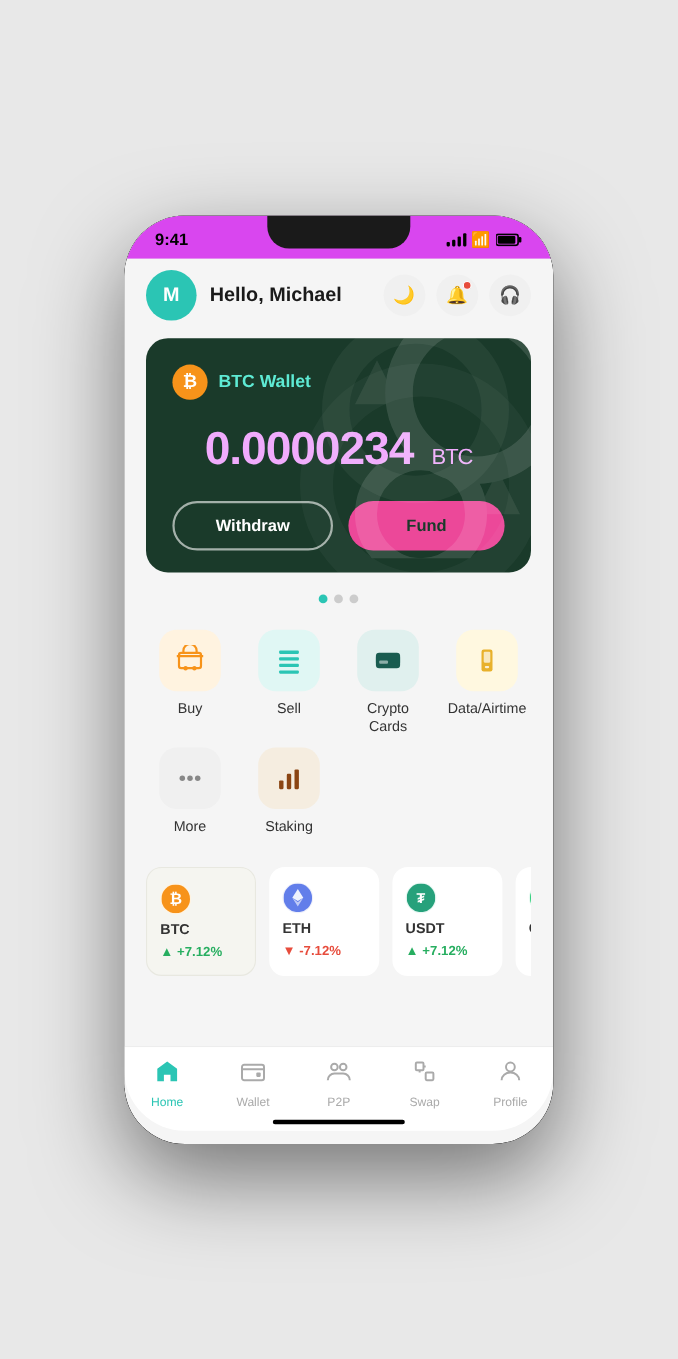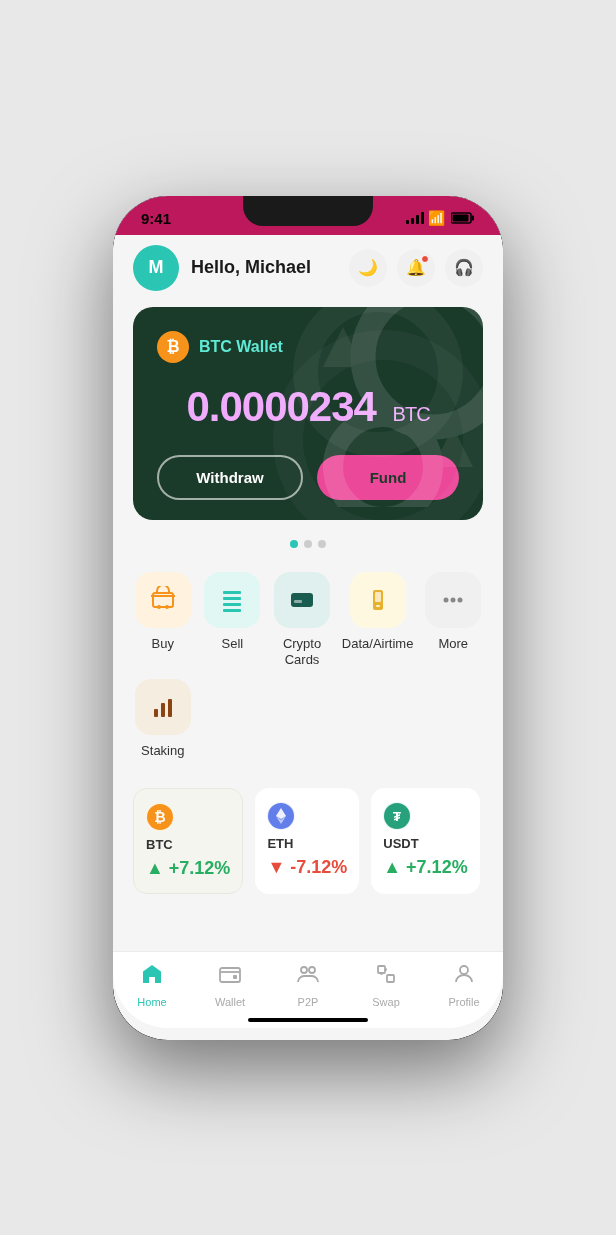--- a/index.html
+++ b/index.html
@@ -47,21 +47,21 @@
       border-radius: 0 0 20px 20px;
       z-index: 100;
     }
 
     
     .status-bar {
       display: flex;
       justify-content: space-between;
       align-items: center;
       padding: 14px 28px 8px;
-      background: #be185d;
+      background: #d946ef;
       position: relative;
       z-index: 99;
     }
 
     .status-time {
       font-size: 15px;
       font-weight: 700;
       color: #000;
     }
 
@@ -268,21 +268,21 @@
       background: #ccc;
     }
 
     .dot.active {
       background: #2bc5b4;
     }
 
     
     .quick-actions {
       display: grid;
-      grid-template-columns: repeat(5, 1fr);
+      grid-template-columns: repeat(4, 1fr);
       gap: 10px;
       margin-bottom: 28px;
     }
 
     .action-item {
       display: flex;
       flex-direction: column;
       align-items: center;
       gap: 8px;
       cursor: pointer;
@@ -361,21 +361,21 @@
       font-size: 14px;
     }
 
     .stat-name {
       font-size: 13px;
       font-weight: 600;
       color: #333;
     }
 
     .stat-change {
-      font-size: 18px;
+      font-size: 12px;
       font-weight: 600;
     }
 
     .stat-change.up { color: #27ae60; }
     .stat-change.down { color: #e74c3c; }
 
     .arrow-up::before { content: '▲ '; }
     .arrow-down::before { content: '▼ '; }
 
     

